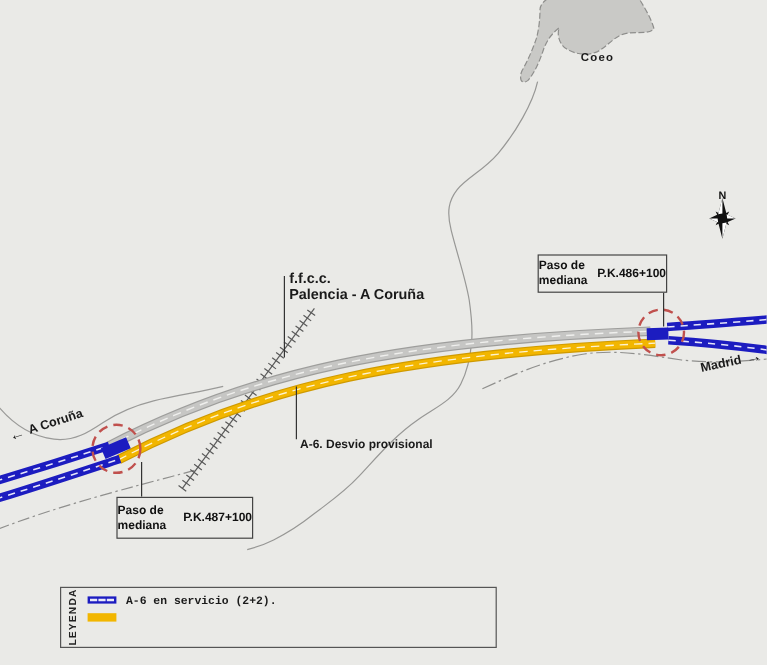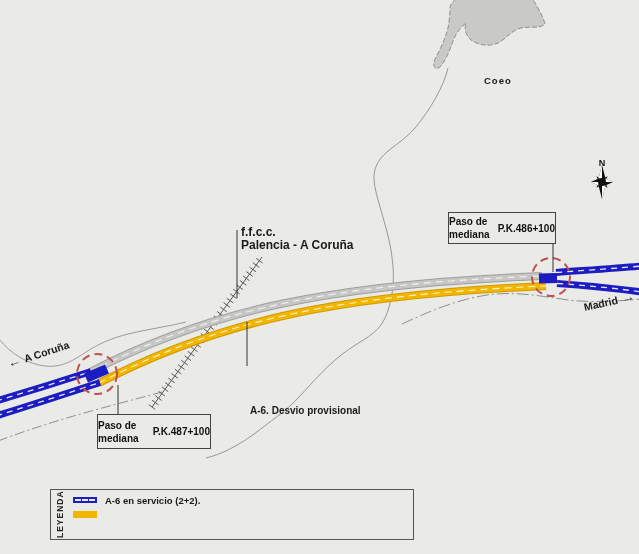--- a/index.html
+++ b/index.html
@@ -7,41 +7,41 @@
        font-family:"Liberation Sans", sans-serif;}
   #stage{position:relative;width:639px;height:554px;background:#eaeae7;}
   #mapsvg{position:absolute;left:0;top:0;}
   .lbl{position:absolute;color:#1a1a1a;font-weight:bold;white-space:nowrap;}
   .ffcc{left:241px;top:226px;font-size:12px;line-height:13px;}
   .callout{position:absolute;border:1px solid #444;background:#eaeae7;
            display:flex;flex-direction:row;align-items:center;justify-content:center;
            font-weight:bold;font-size:10px;line-height:13px;color:#111;}
   .callout-right{left:448px;top:212px;width:106px;height:30px;}
   .callout-left{left:97px;top:414px;width:112px;height:33px;}
-  .detour-lbl{left:250px;top:365px;font-size:10px;margin-top:40px;}
+  .detour-lbl{left:250px;top:365px;font-size:10px;}
   .coruna-lbl{left:8px;top:358px;font-size:10.5px;transform:rotate(-18deg);transform-origin:left center;display:flex;align-items:center;gap:4px;}
   .madrid-lbl{left:584px;top:301px;font-size:10.5px;transform:rotate(-12deg);transform-origin:left center;display:flex;align-items:center;gap:4px;}
   .arrow-glyph{font-size:13px;line-height:10px;}
-  .coeo-lbl{left:484px;top:43px;font-size:9.5px;letter-spacing:1px;margin-top:32px;}
+  .coeo-lbl{left:484px;top:43px;font-size:9.5px;letter-spacing:1px;}
   
   .legend{position:absolute;left:50px;top:489px;width:362px;height:49px;
           border:1px solid #555;background:#eaeae7;}
   .legend-title{position:absolute;left:1px;top:0;height:100%;width:16px;
         display:flex;align-items:center;justify-content:center;
         writing-mode:vertical-rl;transform:rotate(180deg);
         font-size:8.5px;font-weight:bold;letter-spacing:1px;color:#222;}
   .legend-rows{position:absolute;left:22px;top:3px;right:2px;}
   .legend-row{display:flex;align-items:center;height:14.5px;}
   .swatch{width:24px;height:6px;margin-right:8px;position:relative;flex:0 0 auto;}
   .sw-blue{background:#1c1cc0;}
   .sw-blue::after{content:"";position:absolute;left:2px;right:2px;top:2px;border-top:2px dashed #fff;opacity:.9;}
   .sw-yellow{background:#f2b600;height:7px;}
   .sw-gray{background:#c9c9c9;}
   .sw-gray::after{content:"";position:absolute;left:2px;right:2px;top:2.5px;border-top:1px dashed #efefef;}
-  .legend-label{font-size:9.5px;font-weight:bold;color:#1a1a1a;white-space:nowrap;}
+  .legend-label{font-size:9.5px;font-weight:bold;color:#1a1a1a;white-space:nowrap;font-family:Liberation Mono, monospace;}
 </style>
 </head>
 <body>
 
 <div id="stage">
 
   <svg id="mapsvg" width="639" height="554" viewBox="0 0 639 554">
 
     <path d="M458,-2 L532,-2 C537,6 543,16 545,24 C540,29 531,26 521,28 C512,30 507,38 498,43
          C489,47 478,45 471,40 C466,36 464,29 466,23 C460,28 456,33 453,41

